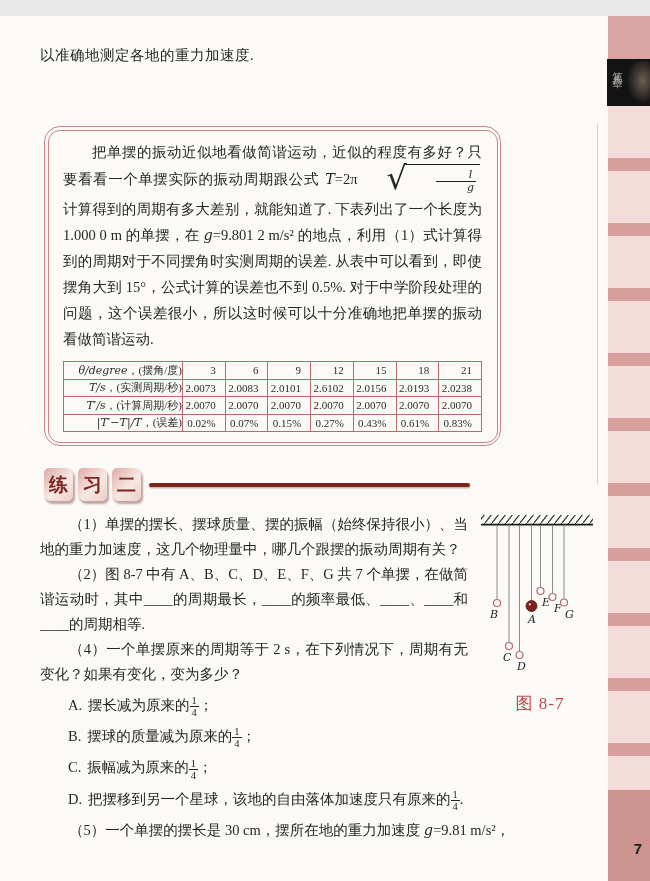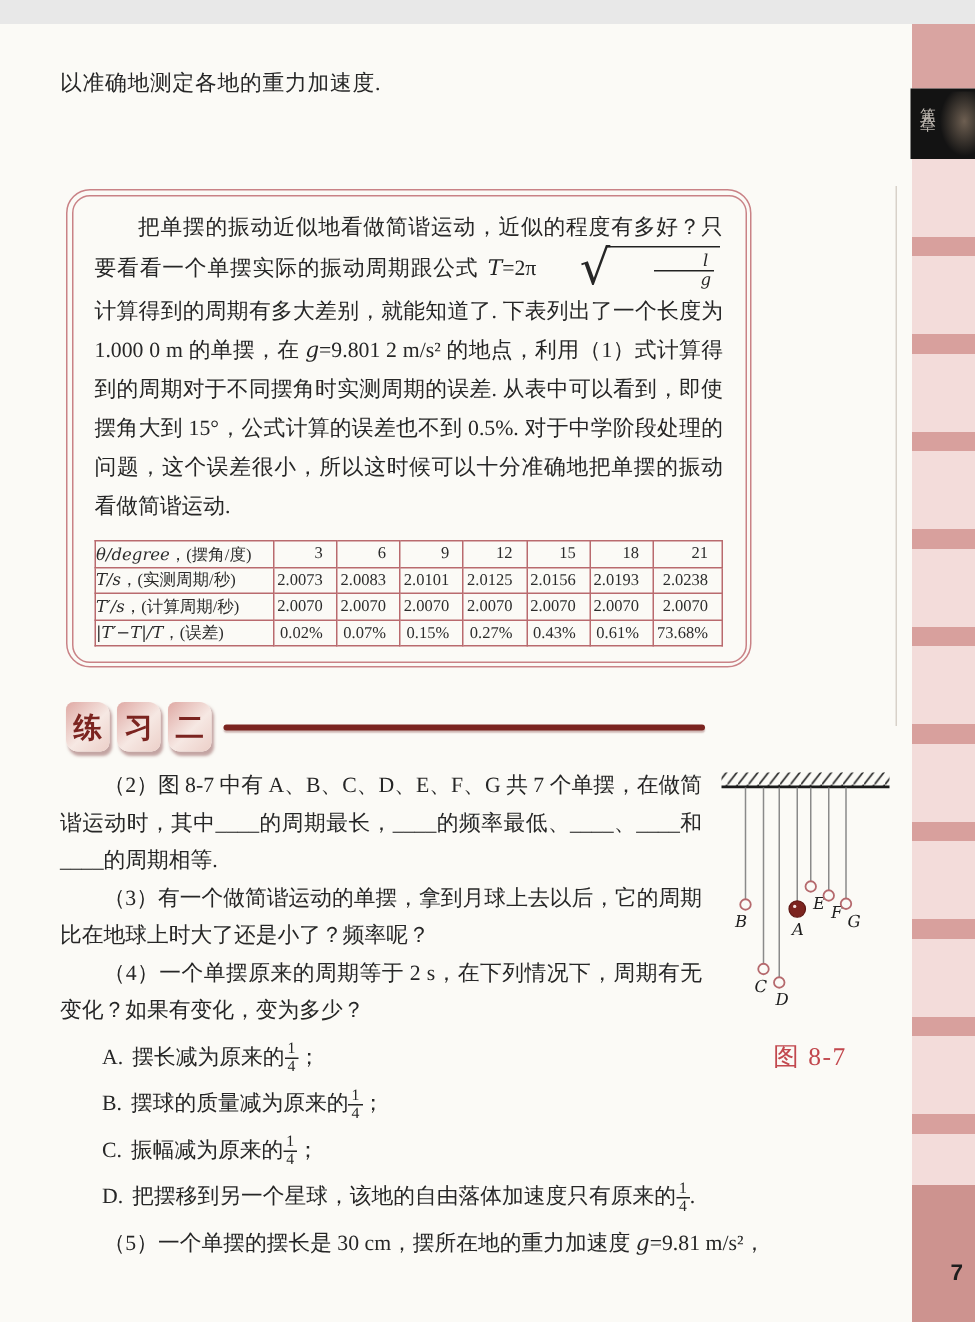--- a/index.html
+++ b/index.html
@@ -28,21 +28,21 @@
   .sqrt { display:inline-flex; align-items:flex-start; vertical-align:middle; transform:translateY(-2px); }
   .rad { font-size:32px; line-height:30px; margin-right:-3px; font-family:"DejaVu Serif",serif; }
   .radicand { border-top:1.5px solid #222; margin-top:1px; padding:2px 4px 0 3px; }
   .frac { display:inline-block; vertical-align:middle; text-align:center; font-size:11px; line-height:12px; }
   .frac .fn { display:block; padding:0 2px; }
   .frac .fd { display:block; border-top:1px solid #222; padding:0 2px; }
 
   
   .err-table { width:100%; margin-top:9px; border-collapse:collapse; font-size:11px; color:#2b2b2b; }
   .err-table td { border:1px solid var(--table-border,#b96a6e); height:16.5px; padding:0; }
-  .err-table td.lbl { width:118px; text-align:left; white-space:nowrap; }
+  .err-table td.lbl { width:118px; text-align:right; white-space:nowrap; }
   .err-table td.val { text-align:right; padding-right:9px; }
   .sym { font-family:"DejaVu Serif",serif; font-style:italic; }
 
   
   .ex-header { position:absolute; left:44px; top:452px; width:426px; display:flex; align-items:center; }
   .tile {
     width:29px; height:33px; margin-right:5px; display:flex; align-items:center; justify-content:center;
     background:linear-gradient(135deg,#dfa9a4 0%, #f6e8e3 55%, #eccfc8 100%);
     border-radius:5px 8px 6px 8px; box-shadow:1.5px 2.5px 2px rgba(140,80,80,.5);
     color:var(--accent-dark-red,#7b2420); font-weight:bold; font-size:19px;
@@ -107,21 +107,21 @@
           <td class="val">12</td>
           <td class="val">15</td>
           <td class="val">18</td>
           <td class="val">21</td>
         </tr>
         <tr>
           <td class="lbl"><span class="sym">T/s</span><span>，(实测周期/秒)</span></td>
           <td class="val">2.0073</td>
           <td class="val">2.0083</td>
           <td class="val">2.0101</td>
-          <td class="val">2.0125</td>
+          <td class="val">2.6102</td>
           <td class="val">2.0156</td>
           <td class="val">2.0193</td>
           <td class="val">2.0238</td>
         </tr>
         <tr>
           <td class="lbl"><span class="sym">T′/s</span><span>，(计算周期/秒)</span></td>
           <td class="val">2.0070</td>
           <td class="val">2.0070</td>
           <td class="val">2.0070</td>
           <td class="val">2.0070</td>
@@ -130,21 +130,21 @@
           <td class="val">2.0070</td>
         </tr>
         <tr>
           <td class="lbl"><span class="sym">|T′−T|/T</span><span>，(误差)</span></td>
           <td class="val">0.02%</td>
           <td class="val">0.07%</td>
           <td class="val">0.15%</td>
           <td class="val">0.27%</td>
           <td class="val">0.43%</td>
           <td class="val">0.61%</td>
-          <td class="val">73.68%</td>
+          <td class="val">0.83%</td>
         </tr>
       </tbody>
     </table>
   </div>
 
   <div class="ex-header">
     <span class="tile">练</span>
     <span class="tile">习</span>
     <span class="tile">二</span>
     <span class="rule"></span>
@@ -195,22 +195,22 @@
           </g>
           <g>
             <line x1="86" y1="11" x2="86" y2="85" class="pstring"></line>
             <circle cx="86" cy="88.5" r="3.5" class="bob-open"></circle>
             <text x="87" y="104" class="plabel">G</text>
           </g>
         </svg>
       <div class="caption">图 8-7</div>
     </div>
 
+    <p class="q">（1）单摆的摆长、摆球质量、摆的振幅（始终保持很小）、当地的重力加速度，这几个物理量中，哪几个跟摆的振动周期有关？</p>
     <p class="q">（2）图 8-7 中有 A、B、C、D、E、F、G 共 7 个单摆，在做简谐运动时，其中____的周期最长，____的频率最低、____、____和____的周期相等.</p>
-    <p class="q">（3）有一个做简谐运动的单摆，拿到月球上去以后，它的周期比在地球上时大了还是小了？频率呢？</p>
     <p class="q">（4）一个单摆原来的周期等于 2 s，在下列情况下，周期有无变化？如果有变化，变为多少？</p>
 
     <div class="opt"><span class="opt-label">A.</span><span>摆长减为原来的</span><span class="frac"><span class="fn">1</span><span class="fd">4</span></span><span>；</span></div>
     <div class="opt"><span class="opt-label">B.</span><span>摆球的质量减为原来的</span><span class="frac"><span class="fn">1</span><span class="fd">4</span></span><span>；</span></div>
     <div class="opt"><span class="opt-label">C.</span><span>振幅减为原来的</span><span class="frac"><span class="fn">1</span><span class="fd">4</span></span><span>；</span></div>
     <div class="opt"><span class="opt-label">D.</span><span>把摆移到另一个星球，该地的自由落体加速度只有原来的</span><span class="frac"><span class="fn">1</span><span class="fd">4</span></span><span>.</span></div>
 
     <p class="q"><span>（5）一个单摆的摆长是 30 cm，摆所在地的重力加速度 </span><span class="mvar">g</span><span>=9.81 m/s²，</span></p>
   </div>
 

